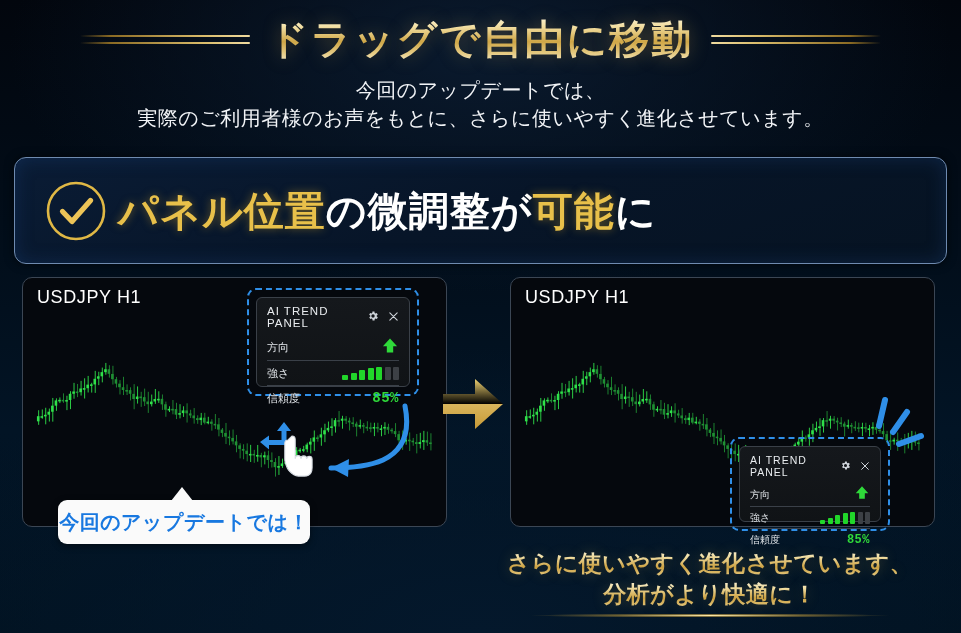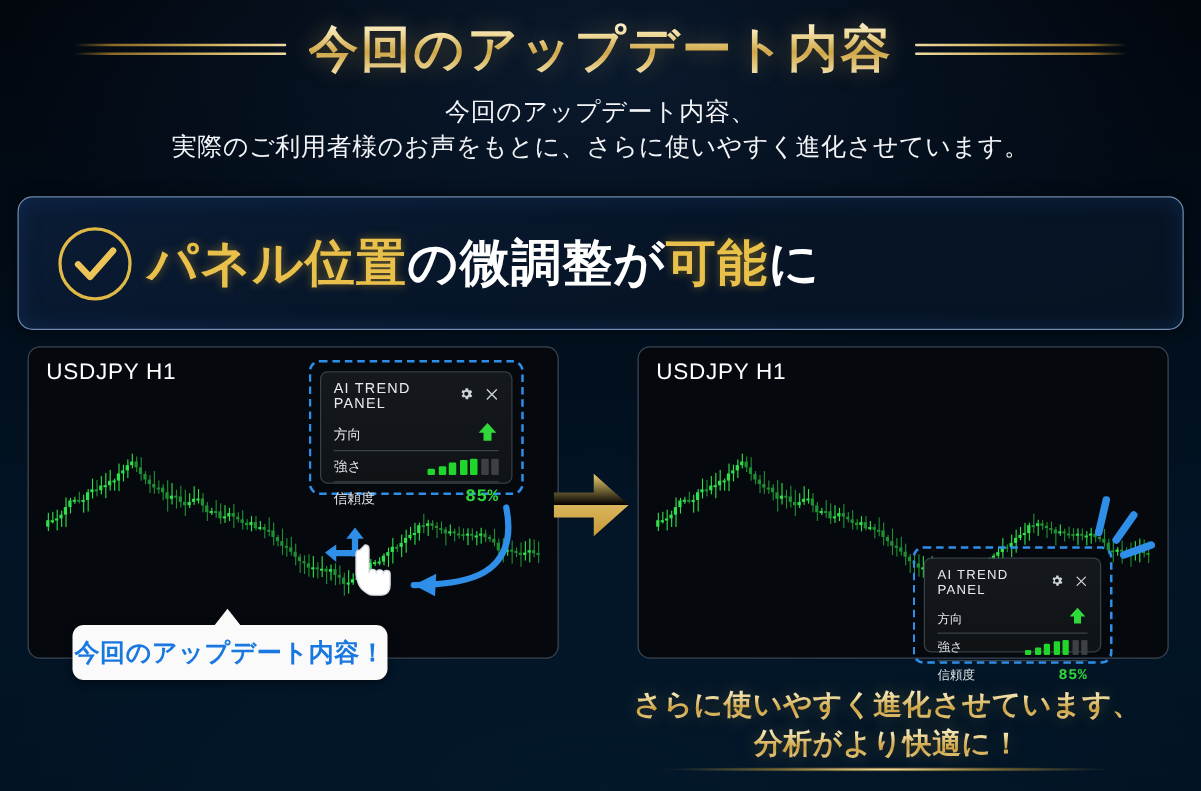--- a/index.html
+++ b/index.html
@@ -113,30 +113,30 @@
 </style>
 </head>
 <body>
 
 <div id="header">
   <div class="hdr-row">
     <div class="hdr-lines hl-left">
         <i></i>
         <i></i>
       </div>
-    <div id="main-title">今回のアップデート内容</div>
+    <div id="main-title">ドラッグで自由に移動</div>
     <div class="hdr-lines hl-right">
         <i></i>
         <i></i>
       </div>
   </div>
 </div>
 
 <div id="subtitle">
-  <div>今回のアップデート内容、</div>
+  <div>今回のアップデートでは、</div>
   <div>実際のご利用者様のお声をもとに、さらに使いやすく進化させています。</div>
 </div>
 
 <div id="banner">
   <span id="check-icon">
     <svg viewBox="0 0 62 62" width="62" height="62">
       <circle cx="31" cy="31" r="28" fill="none" stroke="#e0b845" stroke-width="2.6"></circle>
       <path d="M17 31.5 L27 42 L46 20" fill="none" stroke="#edc css" stroke-width="0"></path>
       <path d="M17.5 31.5 L27 41.5 L45.5 20.5" fill="none" stroke="#edc457" stroke-width="5.2" stroke-linecap="round" stroke-linejoin="round"></path>
     </svg>
@@ -437,21 +437,21 @@
 
 <span id="curve-arrow">
   <svg viewBox="0 0 110 82" width="110" height="82">
     <path d="M100 8 q8 40 -22 54 q-18 8 -52 8" fill="none" stroke="#2f8fe8" stroke-width="5" stroke-linecap="round"></path>
     <path d="M26 70 L44 61 L43 79 Z" fill="#2f8fe8"></path>
   </svg>
 </span>
 
 <div id="bubble">
   <div id="bubble-tail"></div>
-  <span id="bubble-text">今回のアップデート内容！</span>
+  <span id="bubble-text">今回のアップデートでは！</span>
 </div>
 
 <span id="gold-arrow">
   <svg viewBox="0 0 62 58" width="62" height="58">
     <defs>
       <linearGradient id="garr" x1="0" y1="0" x2="0" y2="1">
         <stop offset="0%" stop-color="#f0d271"></stop>
           <stop offset="50%" stop-color="#dcb košt"></stop>
         <stop offset="50%" stop-color="#d9b55c"></stop>
           <stop offset="100%" stop-color="#c79a37"></stop>

